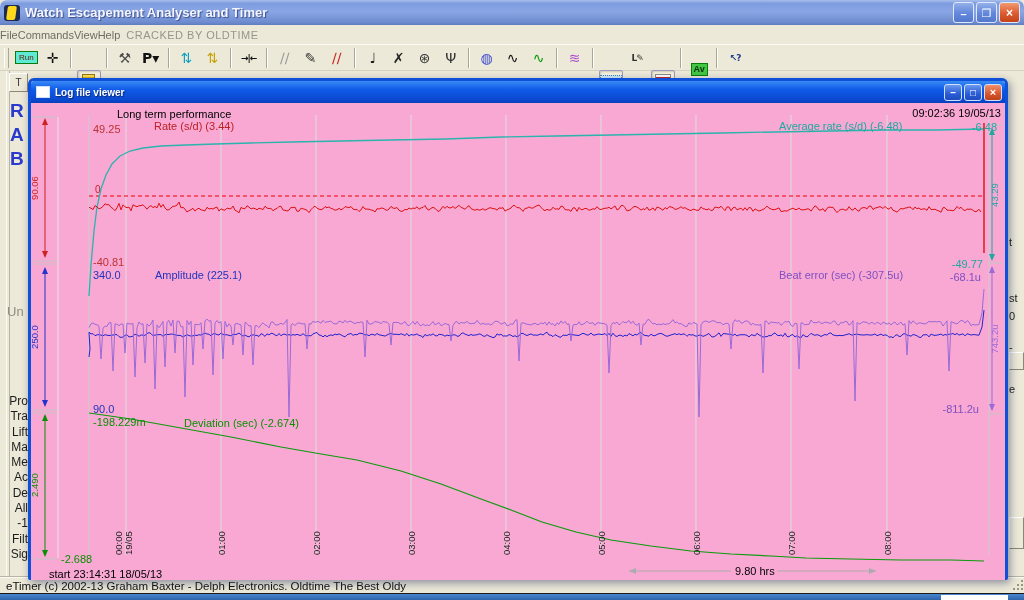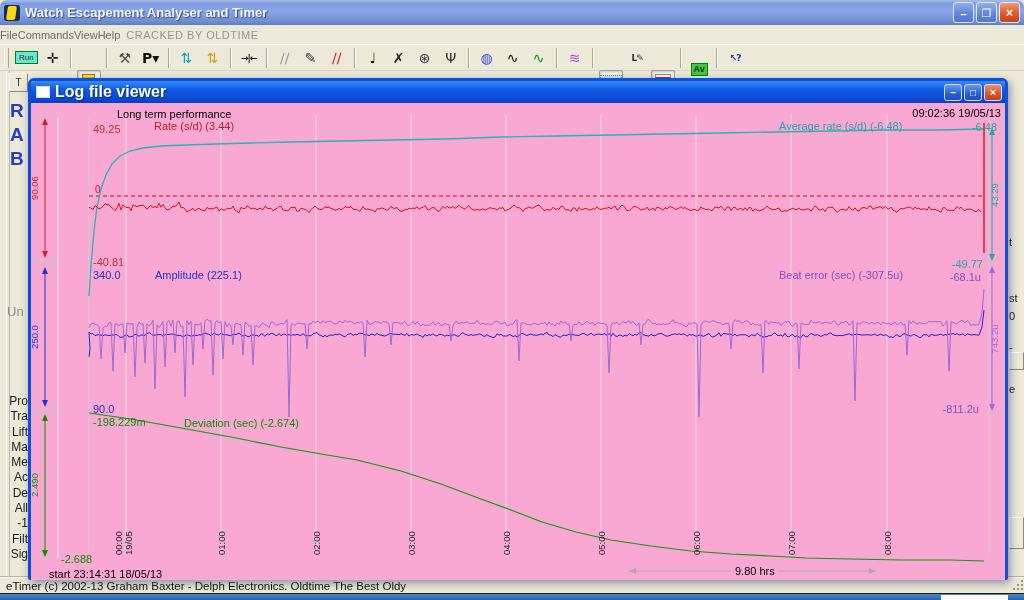--- a/index.html
+++ b/index.html
@@ -53,21 +53,21 @@
   .right-fragments{position:absolute;left:1009px;top:0;width:15px;height:100%;font-size:11px;color:#1c1c1c;}
   .right-fragments .frag{position:absolute;left:0;white-space:nowrap;}
   .right-fragments .gbox{position:absolute;left:0;width:13px;background:#ece9d8;border:1px solid;border-color:#fff #8a8778 #8a8778 #fff;}
   
   .logwin{position:absolute;left:28px;top:7px;width:980px;height:502px;box-sizing:border-box;
     border:3px solid #0f50d8;border-radius:6px 6px 2px 2px;background:#fff;z-index:3;
     box-shadow:2px 3px 8px rgba(20,30,80,.45);}
   .log-titlebar{height:22px;display:flex;align-items:center;padding:0 3px 0 5px;border-radius:3px 3px 0 0;
     background:linear-gradient(180deg,#378af4 0%,#0f5ae8 40%,#0a46cc 90%,#0940b8 100%);}
   .log-icon{width:12px;height:10px;background:#fff;border:1px solid #cfe0ff;margin-right:5px;}
-  .log-title{color:#fff;font-weight:bold;font-size:16px;text-shadow:1px 1px 1px #0a2a7a;}
+  .log-title{color:#fff;font-weight:bold;font-size:10px;text-shadow:1px 1px 1px #0a2a7a;}
   .log-buttons{margin-left:auto;display:flex;gap:2px;}
   .log-btn{width:18px;height:17px;border-radius:3px;border:1px solid #cfe0ff;box-sizing:border-box;color:#fff;
     background:linear-gradient(180deg,#6a97f0,#2a5cd4 60%,#1f4cc0);font-size:10px;font-weight:bold;
     display:flex;align-items:center;justify-content:center;}
   .log-btn.close{background:linear-gradient(180deg,#f0906a,#d8542a 60%,#c04218);font-size:11px;}
   .log-client{position:relative;width:974px;height:477px;background:#f9a8d4;overflow:hidden;}
   #chart{display:block;}
   #chart text{font-family:"Liberation Sans","DejaVu Sans",sans-serif;}
   
   .statusbar{position:absolute;left:0;top:577px;width:1024px;height:16px;background:#ece9d8;

